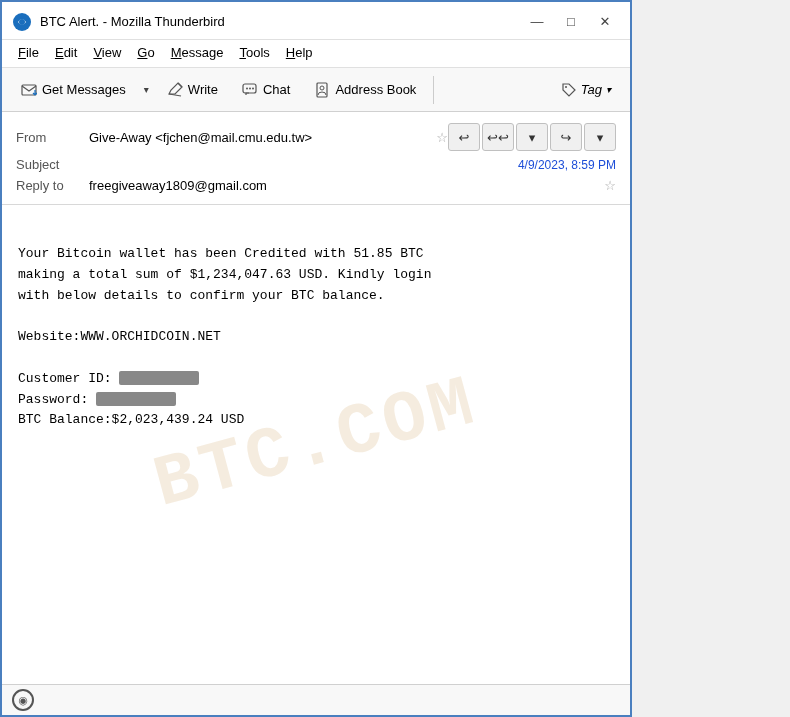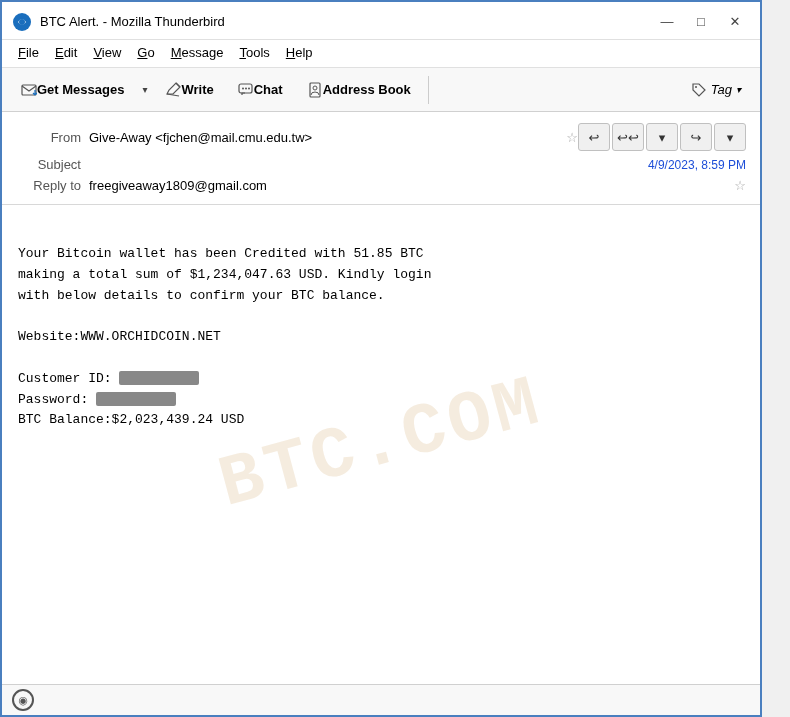--- a/index.html
+++ b/index.html
@@ -7,21 +7,21 @@
       width: 790px;
       height: 717px;
       font-family: 'Segoe UI', Arial, sans-serif;
       font-size: 13px;
       background: #f0f0f0;
       overflow: hidden;
     }
 
     
     .window {
-      width: 762px;
+      width: 632px;
       height: 717px;
       border: 2px solid #4a7fbf;
       display: flex;
       flex-direction: column;
       background: #ffffff;
     }
 
     .title-bar {
       background: #ffffff;
       display: flex;
@@ -87,29 +87,29 @@
       padding: 4px 8px;
       border-bottom: 1px solid #d0d0d0;
       background: #f8f8f8;
       gap: 2px;
       min-height: 44px;
     }
 
     .toolbar-btn {
       display: flex;
       align-items: center;
+      gap: 5px;
       padding: 5px 10px;
       border: 1px solid transparent;
       border-radius: 4px;
       background: transparent;
       cursor: pointer;
       font-size: 13px;
       color: #000;
       white-space: nowrap;
-      font-weight: bold;
     }
 
     .toolbar-separator {
       width: 1px;
       height: 28px;
       background: #ccc;
       margin: 0 4px;
     }
 
     .toolbar-dropdown {
@@ -147,21 +147,20 @@
     .header-row {
       display: flex;
       align-items: center;
       padding: 3px 0;
       font-size: 13px;
     }
 
     .header-label {
       color: #555;
       width: 65px;
-      text-align: right;
       margin-right: 8px;
       flex-shrink: 0;
     }
 
     .header-value {
       color: #000;
       flex: 1;
     }
 
     .header-value.bold { font-weight: bold; }

